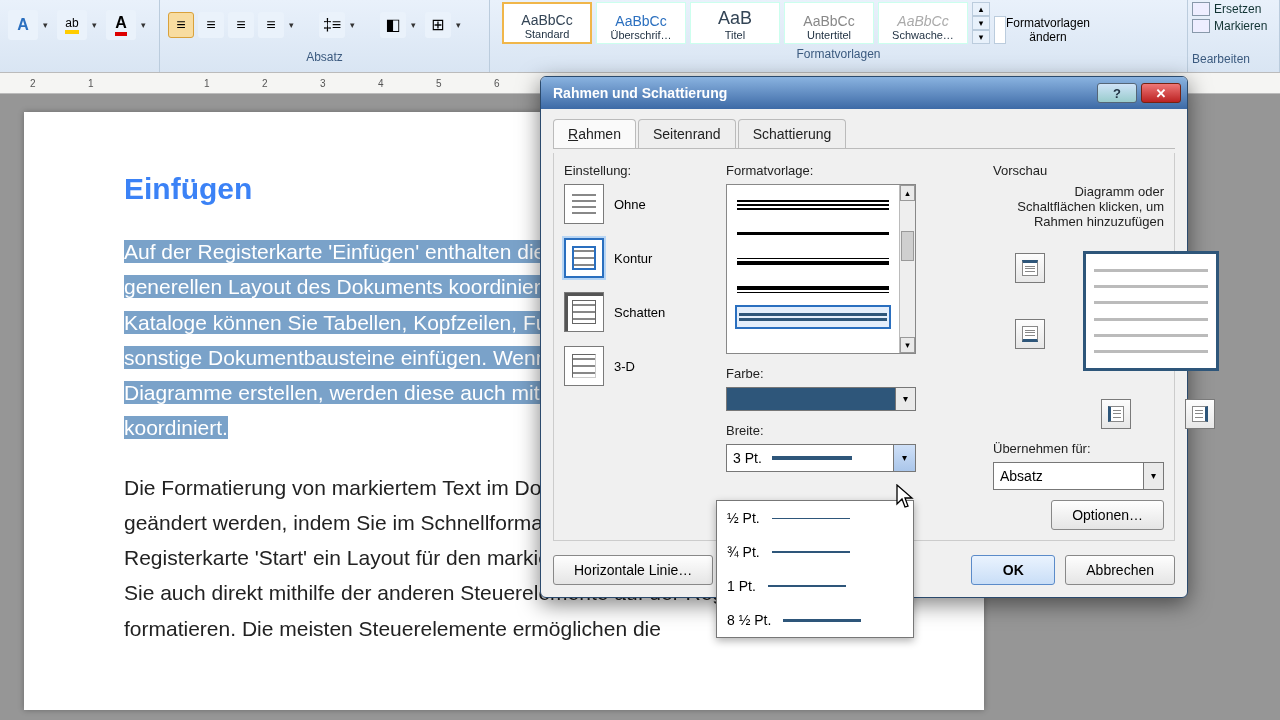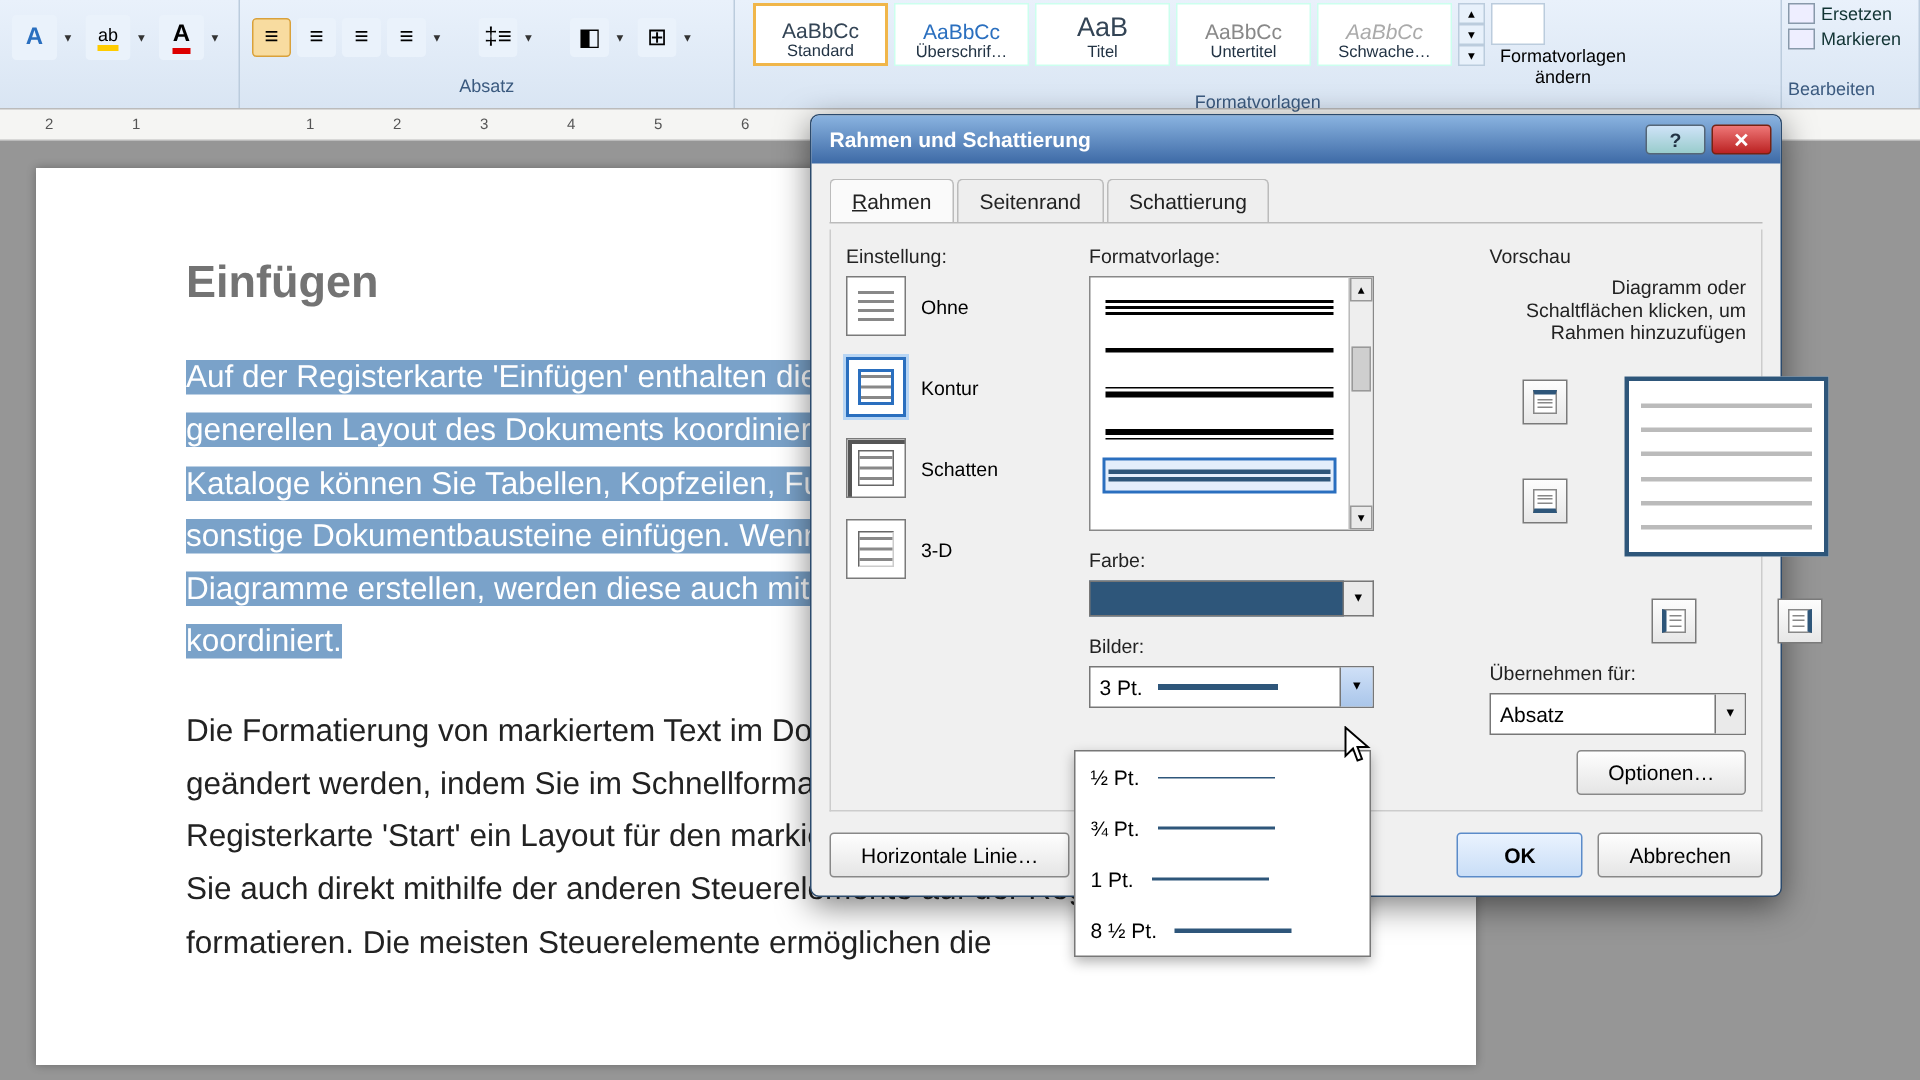--- a/index.html
+++ b/index.html
@@ -13,34 +13,34 @@
   .rbtn { width: 30px; height: 30px; background: #eaf2fb; border: 1px solid transparent; border-radius: 3px; display:inline-flex; align-items:center; justify-content:center; font-size:16px;}
   .rbtn.small { width: 26px; height: 26px;}
   .drop { width:10px; display:inline-block; font-size:9px; color:#333; margin-left:1px;}
   .style-preview { width: 90px; height: 42px; border: 1px solid #cfe; background: #fff; display:flex; flex-direction:column; align-items:center; justify-content:flex-end; font-size:11px; color:#234; padding:2px;}
   .style-preview.sel { border: 2px solid #f0b64a; }
   .style-preview .glyph { font-size:14px; color:#345; }
   .styles-block { display:flex; flex-direction:column; flex:1;}
   .styles-row { display:flex; gap:4px; padding:0 4px;}
   .styles-arrowcol{ width:18px; display:flex; flex-direction:column; }
   .sa{height:14px;border:1px solid #bcd;background:#e8f1fb;font-size:9px;text-align:center;line-height:12px;}
-  .change-styles{display:flex;flex-direction:column;align-items:flex-start;width:96px;font-size:12px;}
+  .change-styles{display:flex;align-items:flex-end;width:96px;font-size:12px;}
   .change-styles .ic{width:36px;height:28px;border:1px solid #bcd;background:#fff;}
   .edit-col{width:92px;display:flex;flex-direction:column;gap:3px;font-size:12px;padding:2px 4px;color:#133;}
   .edit-col div{display:flex;align-items:center;gap:4px;}
   .edit-col .eic{width:18px;height:14px;border:1px solid #89a;background:#eef;}
 
   
   .ruler { height: 22px; background: #f5f5f3; border-top:1px solid #bbb; border-bottom:1px solid #bbb; display:flex; align-items:center; font-size:10px; color:#555; padding-left:30px; gap:10px;}
   .ruler span{width:48px;}
 
   
   .docwrap{position:absolute;left:0;top:94px;right:0;bottom:0;background:#969696;}
   .page{position:absolute;left:24px;top:18px;width:960px;background:#fff;box-shadow:0 0 6px rgba(0,0,0,.3);padding:60px 100px 40px 100px;}
-  .page h2{font-size:30px;font-weight:700;color:#737373;margin-bottom:28px;}
+  .page h2{font-size:30px;font-weight:700;color:#3b82f6;margin-bottom:28px;}
   .page p{font-size:21px;line-height:1.68;color:#222;margin-bottom:24px;}
   .hl{background:#7aa2c9;color:#fff;}
 
   
   .dialog{position:absolute;left:540px;top:76px;width:648px;background:#F0F0F0;border:1px solid #2b4a6d;border-radius:6px;box-shadow:0 6px 22px rgba(0,0,0,.5);}
   .titlebar{height:32px;background:linear-gradient(#8ab3e0,#3d6aa6);border-radius:5px 5px 0 0;display:flex;align-items:center;padding:0 6px 0 12px;color:#fff;font-size:14px;font-weight:600;}
   .titlebar .sp{flex:1;}
   .titlebar .tb{width:40px;height:20px;margin-left:4px;border-radius:3px;display:flex;align-items:center;justify-content:center;font-weight:700;font-size:13px;}
   .tb.help{background:linear-gradient(#cfe3f8,#9cc);color:#234;border:1px solid #567;}
   .tb.close{background:linear-gradient(#e77,#b22);color:#fff;border:1px solid #721;}
@@ -316,21 +316,21 @@
             <button>▾</button>
           </div>
         </div>
 
         <div class="sect-label" style="margin-top:12px;">Farbe:</div>
         <div class="picker">
           <div class="swatch"></div>
           <div class="dd">▾</div>
         </div>
 
-        <div class="sect-label" style="margin-top:12px;">Bilder:</div>
+        <div class="sect-label" style="margin-top:12px;">Breite:</div>
         <div class="combo">
           <div class="val">
               <span>3 Pt.</span>
               <span class="samp"></span>
             </div>
           <div class="dd">▾</div>
         </div>
       </div>
 
       <div class="col-preview">

